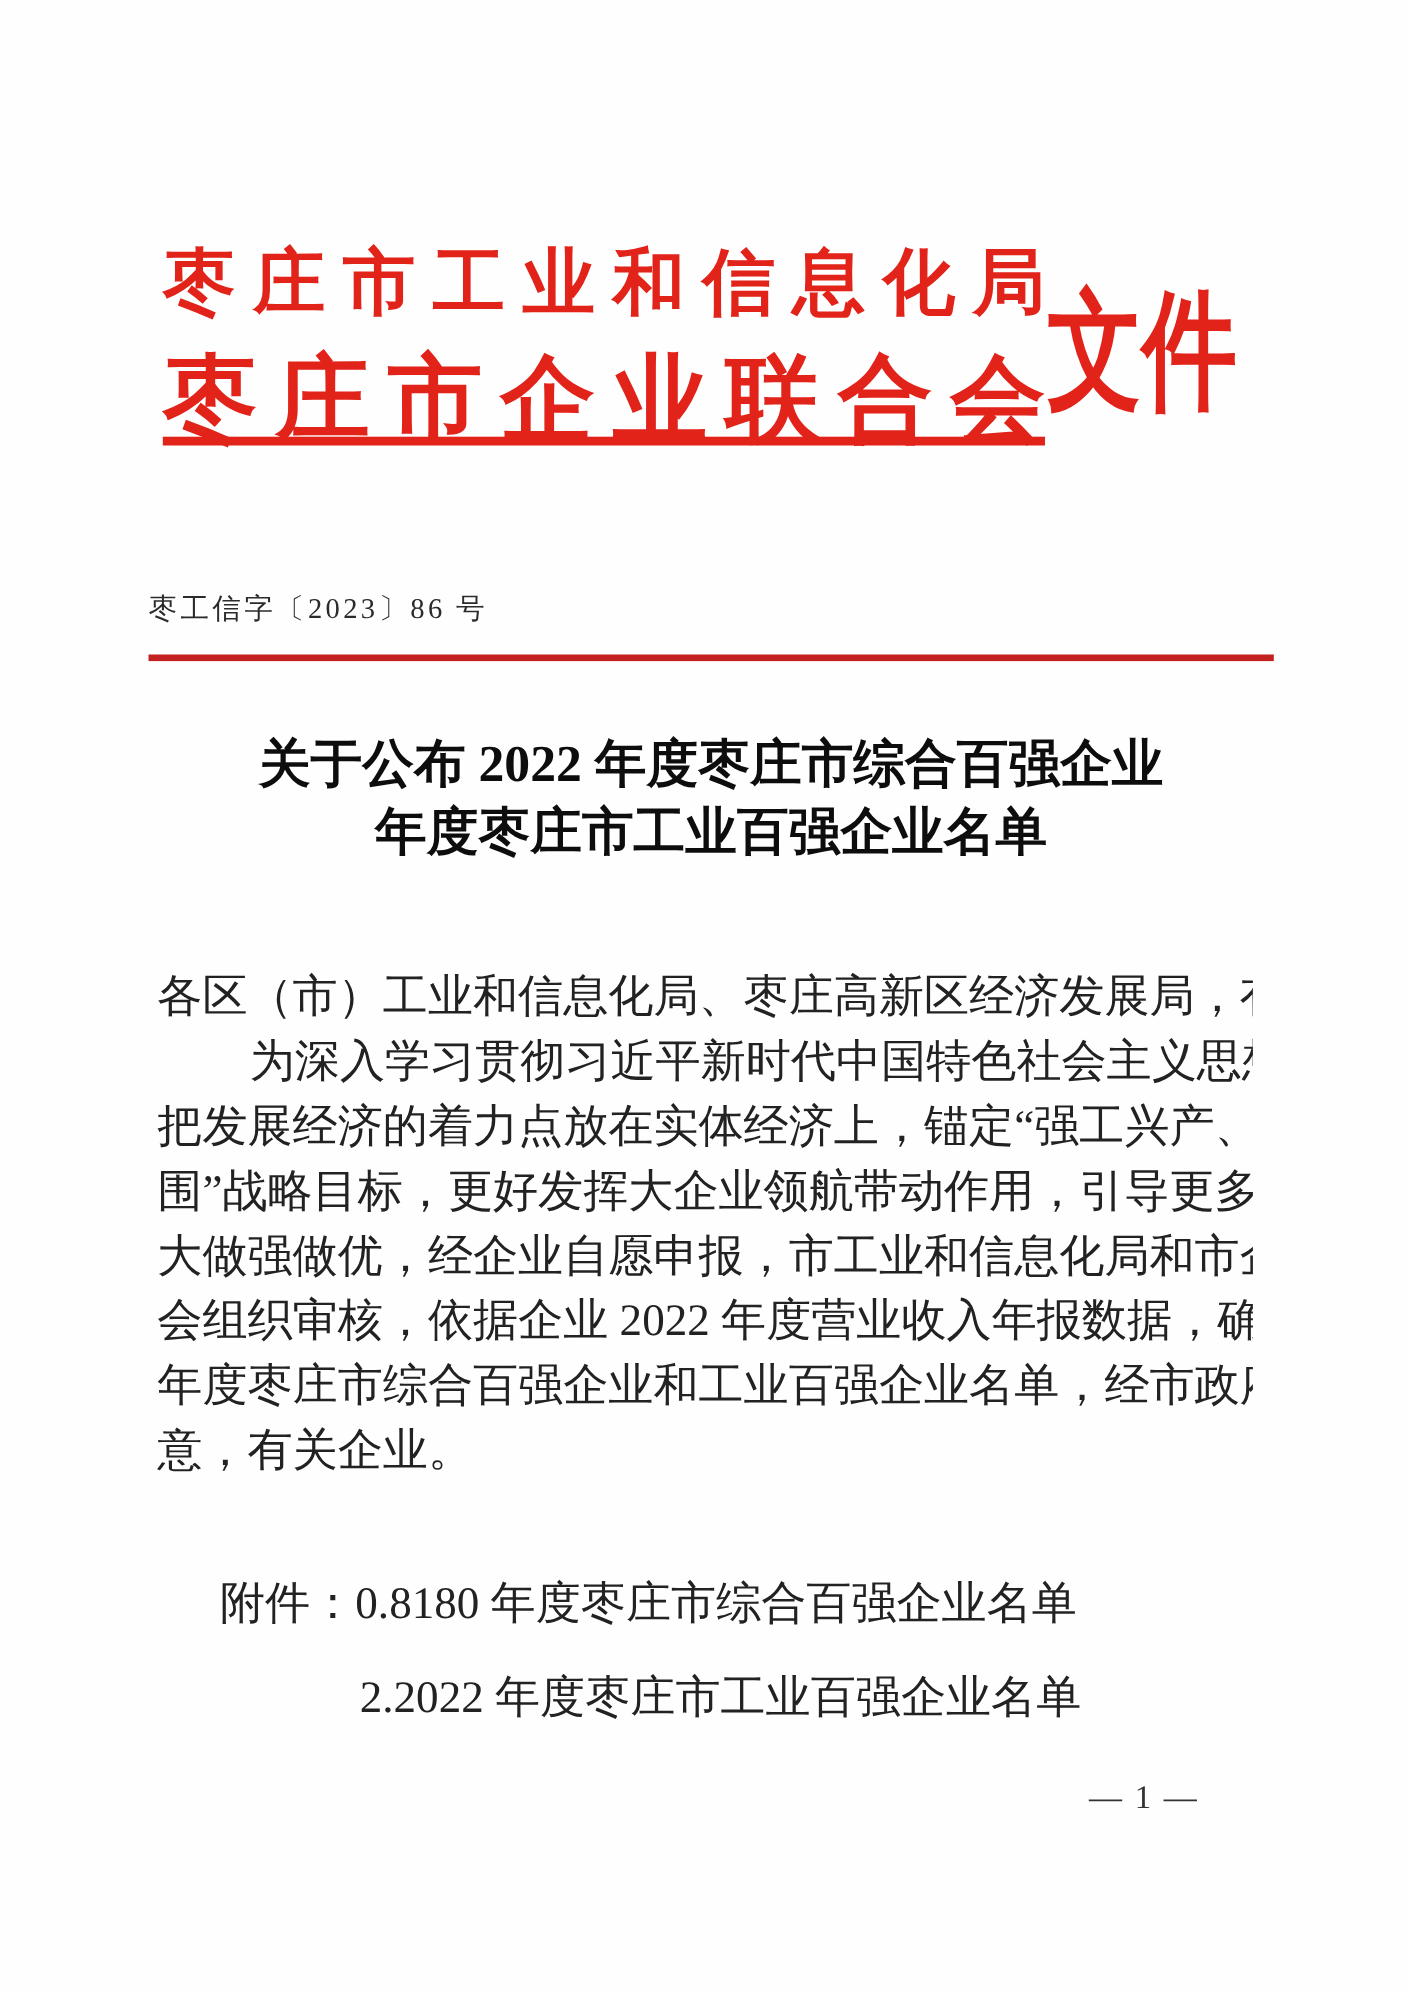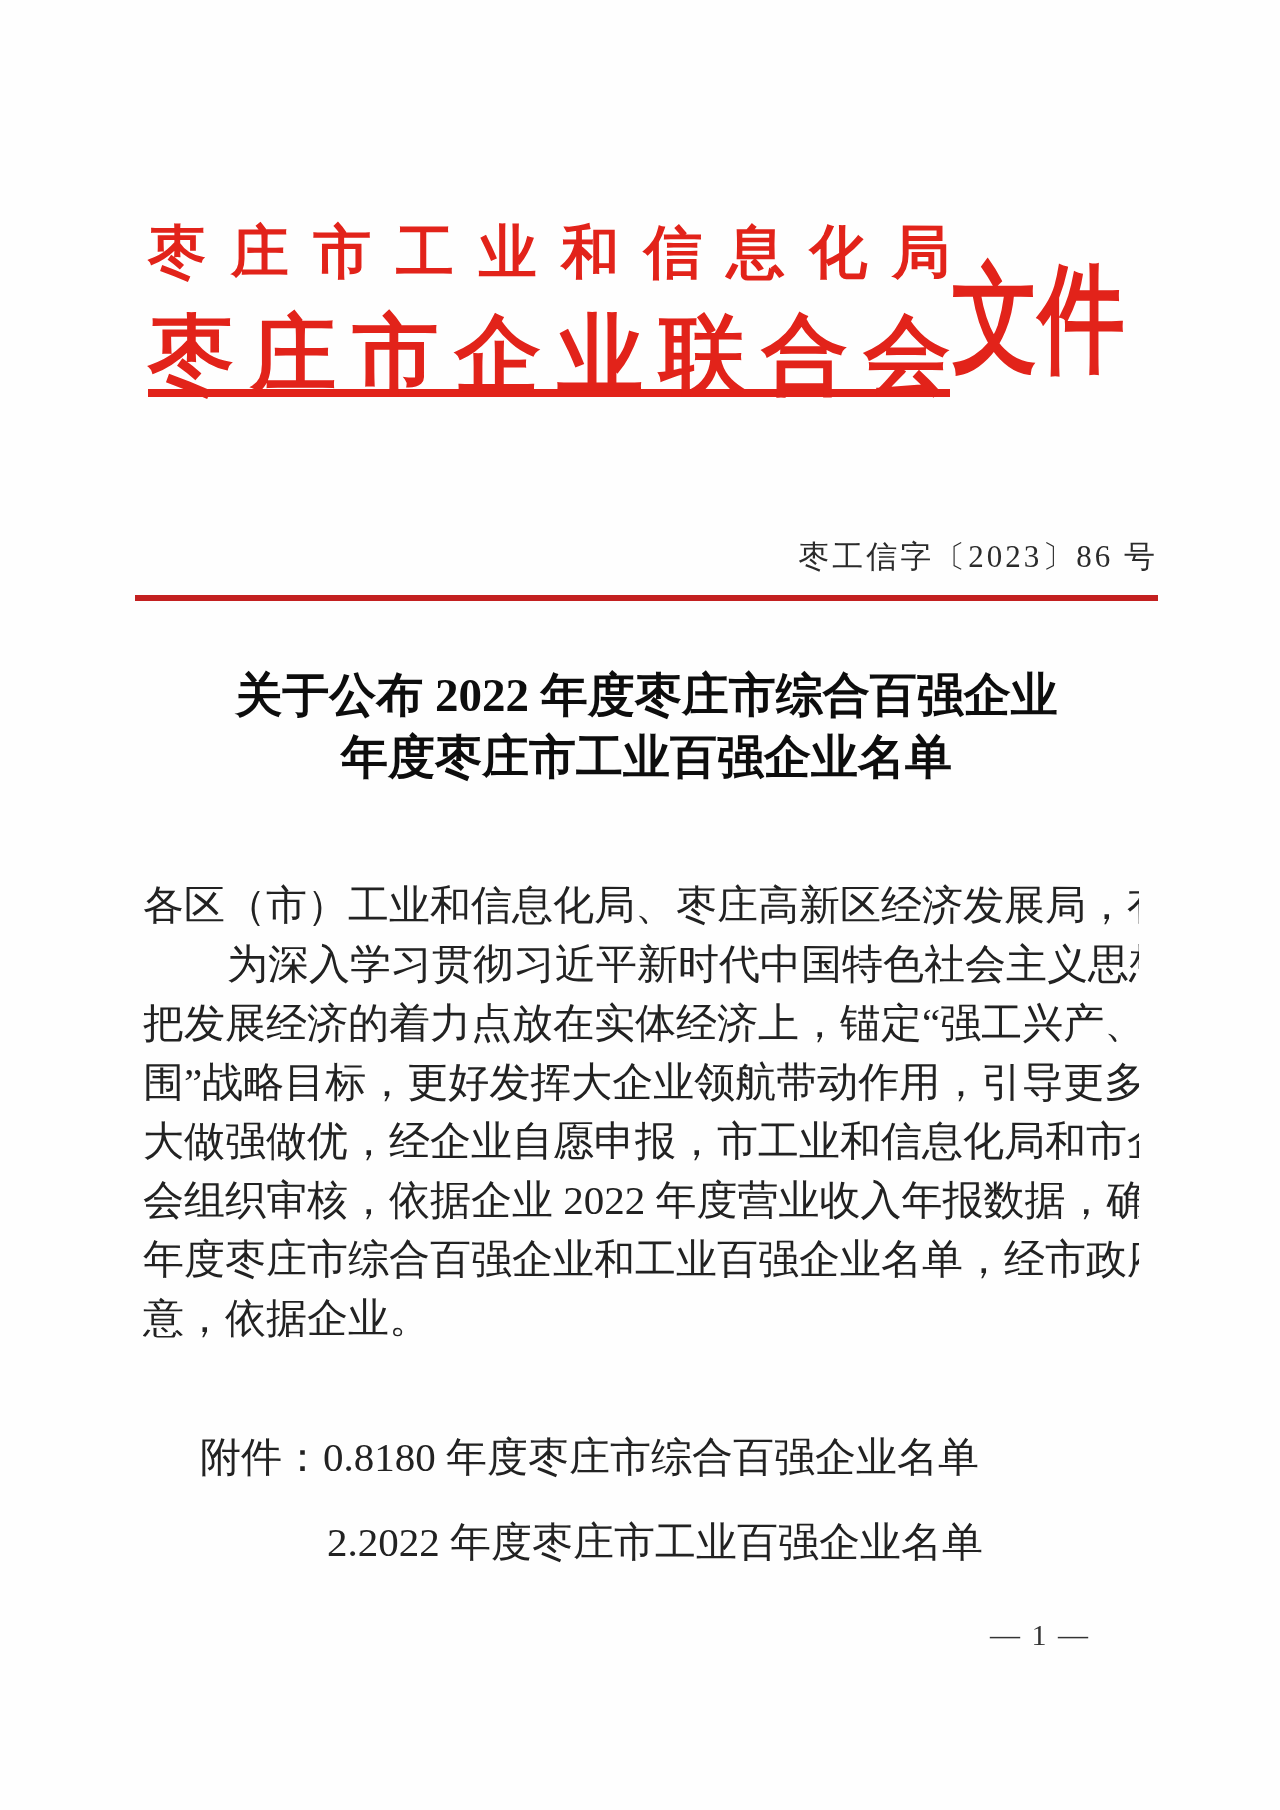--- a/index.html
+++ b/index.html
@@ -20,21 +20,21 @@
   
   .org-block {
     position: absolute;
     left: 148px;
     top: 222px;
     width: 802px;
     color: #e2231a;
     font-weight: bold;
   }
   .org-line1 {
-    font-size: 58px;
+    font-size: 66px;
     line-height: 1.08;
     text-align: justify;
     text-align-last: justify;
     white-space: nowrap;
     letter-spacing: 0;
   }
   .org-line1, .org-line2 { width: 100%; }
   .org-line2 {
     margin-top: 24px;
     font-size: 86px;
@@ -56,22 +56,22 @@
     transform: scaleX(0.73);
     transform-origin: left center;
   }
 
   
   .doc-number {
     position: absolute;
     left: 135px;
     top: 536px;
     width: 1023px;
-    text-align: right;
-    font-size: 31px;
+    text-align: left;
+    font-size: 26px;
     letter-spacing: 3px;
     color: #2b2b2b;
   }
   .red-rule {
     position: absolute;
     left: 135px;
     top: 595px;
     width: 1023px;
     height: 6px;
     background: #c32020;
@@ -165,21 +165,21 @@
   </div>
 
   <div class="body-block">
     <div class="body-line">各区（市）工业和信息化局、枣庄高新区经济发展局，有关企业：</div>
     <div class="body-line indent">为深入学习贯彻习近平新时代中国特色社会主义思想，坚持</div>
     <div class="body-line">把发展经济的着力点放在实体经济上，锚定“强工兴产、转型突</div>
     <div class="body-line">围”战略目标，更好发挥大企业领航带动作用，引导更多企业做</div>
     <div class="body-line">大做强做优，经企业自愿申报，市工业和信息化局和市企业联合</div>
     <div class="body-line">会组织审核，依据企业 2022 年度营业收入年报数据，确定了 2022</div>
     <div class="body-line">年度枣庄市综合百强企业和工业百强企业名单，经市政府审定同</div>
-    <div class="body-line short">意，依据企业。</div>
+    <div class="body-line short">意，有关企业。</div>
   </div>
 
   <div class="attachments">
     <div class="att-line">附件：0.8180 年度枣庄市综合百强企业名单</div>
     <div class="att-line second">2.2022 年度枣庄市工业百强企业名单</div>
   </div>
 
   <div class="page-number">— 1 —</div>
 
 </div>

